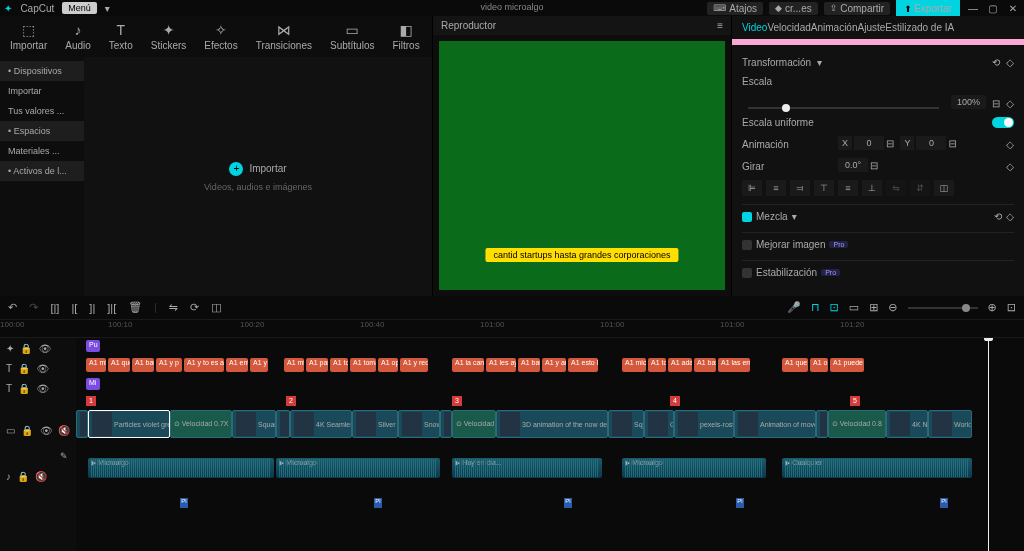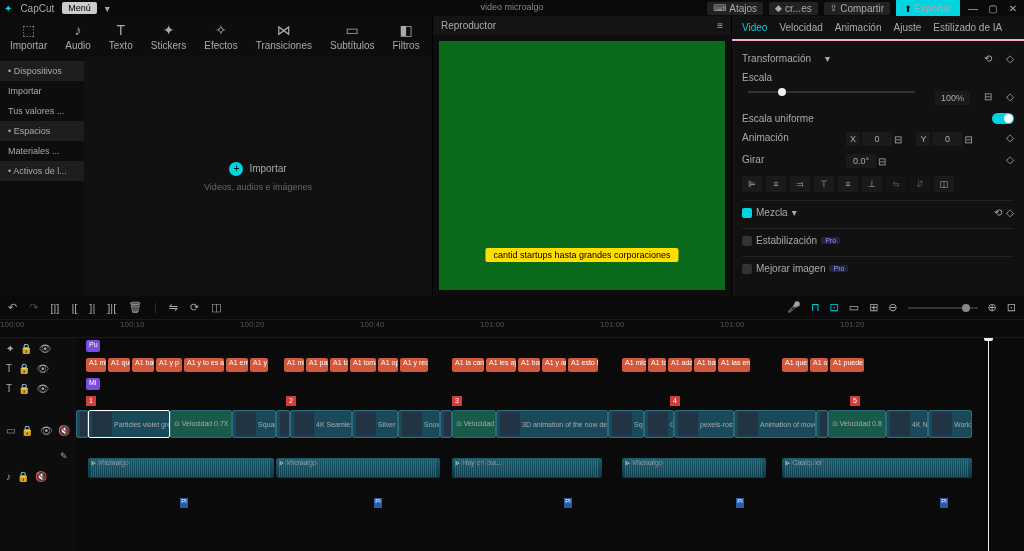--- a/index.html
+++ b/index.html
@@ -27,28 +27,28 @@
 .center-panel{width:300px;background:#0d0d0d;display:flex;flex-direction:column;border-left:1px solid #000;border-right:1px solid #000}
 .player-head{padding:4px 8px;font-size:9px;display:flex;justify-content:space-between;background:#141414}
 .player-title{position:relative;top:-14px;text-align:center;font-size:9px;color:#888;height:0}
 .player-vid{margin:6px;flex:1;background:#0a6b1a;position:relative}
 .subtitle{position:absolute;bottom:28px;left:50%;transform:translateX(-50%);background:#ffde00;color:#000;padding:2px 8px;font-size:9px;border-radius:2px;white-space:nowrap}
 .player-ctrl{display:flex;align-items:center;padding:4px 8px;gap:6px;font-size:9px}
 .player-ctrl .tc{color:#00d4e0}
 .ctrl-btns{margin-left:auto;display:flex;gap:4px}
 .small-btn{border:1px solid #444;padding:1px 4px;font-size:8px;border-radius:2px}
 .right-panel{flex:1;background:#111;padding:0}
-.r-tabs{display:flex;gap:12px;padding:6px 10px;font-size:9px;border-bottom:2px solid #f9a8d4}
+.r-tabs{display:flex;gap:0;padding:6px 10px;font-size:9px;border-bottom:6px solid #f9a8d4}
 .r-tab{cursor:pointer}
 .r-tab.active{color:#00d4e0}
 .r-subtabs{display:flex;padding:4px 10px;gap:0;background:#0d0d0d}
 .r-sub{flex:1;text-align:center;padding:4px;font-size:9px;background:#1a1a1a;color:#666}
 .r-sub.active{background:#2a2a2a;color:#eee}
 .r-body{padding:8px 10px}
-.r-row{display:flex;align-items:flex-start;padding:4px 0;font-size:9px;gap:14px}
+.r-row{display:flex;align-items:flex-end;padding:4px 0;font-size:9px;gap:6px}
 .r-label{flex:0 0 90px}
 .reset-ico{margin-left:auto;font-size:10px}
 .slider{flex:1;height:2px;background:#333;position:relative;margin:0 6px}
 .slider-thumb{position:absolute;left:18%;top:-3px;width:8px;height:8px;background:#eee;border-radius:50%}
 .val-box{background:#1a1a1a;padding:2px 6px;border-radius:2px;font-size:9px;min-width:34px;text-align:center}
 .toggle{width:22px;height:11px;background:#00d4e0;border-radius:6px;position:relative;margin-left:auto}
 .toggle::after{content:'';position:absolute;right:1px;top:1px;width:9px;height:9px;background:#fff;border-radius:50%}
 .spin{display:flex;align-items:center;gap:2px}
 .spin input{width:30px;background:#1a1a1a;border:none;color:#aaa;text-align:center;padding:2px;font-size:9px}
 .spin-lbl{background:#1a1a1a;padding:2px 4px;font-size:9px}
@@ -239,26 +239,26 @@
       </div>
       <div class="sect">
           <span class="chk"></span>
           <span>Mezcla</span>
           <span>▾</span>
           <span class="reset-ico">⟲</span>
           <span>◇</span>
         </div>
       <div class="sect">
           <span class="chk off"></span>
-          <span>Estabilización</span>
+          <span>Mejorar imagen</span>
           <span class="badge">Pro</span>
         </div>
       <div class="sect">
           <span class="chk off"></span>
-          <span>Mejorar imagen</span>
+          <span>Estabilización</span>
           <span class="badge">Pro</span>
         </div>
     </div>
   </div>
 </div>
 
 <div class="timeline">
   <div class="tl-tools">
     <span class="tl-ico">↶</span>
     <span class="tl-ico" style="opacity:.4">↷</span>
@@ -280,21 +280,21 @@
       <span class="tl-ico">⊖</span>
       <div class="zoom-slider">
           <div class="zoom-thumb"></div>
         </div>
       <span class="tl-ico">⊕</span>
       <span class="tl-ico">⊡</span>
     </div>
   </div>
   <div class="tl-ruler" id="ruler">
       <span class="ruler-mark" style="left: 0px;">100:00</span>
-      <span class="ruler-mark" style="left: 120px;">100:10</span>
+      <span class="ruler-mark" style="left: 108px;">100:10</span>
       <span class="ruler-mark" style="left: 240px;">100:20</span>
       <span class="ruler-mark" style="left: 360px;">100:40</span>
       <span class="ruler-mark" style="left: 480px;">101:00</span>
       <span class="ruler-mark" style="left: 600px;">101:00</span>
       <span class="ruler-mark" style="left: 720px;">101:00</span>
       <span class="ruler-mark" style="left: 840px;">101:20</span>
     </div>
   <div class="tl-body">
     <div class="tl-labels">
       <div class="tl-label-row">

